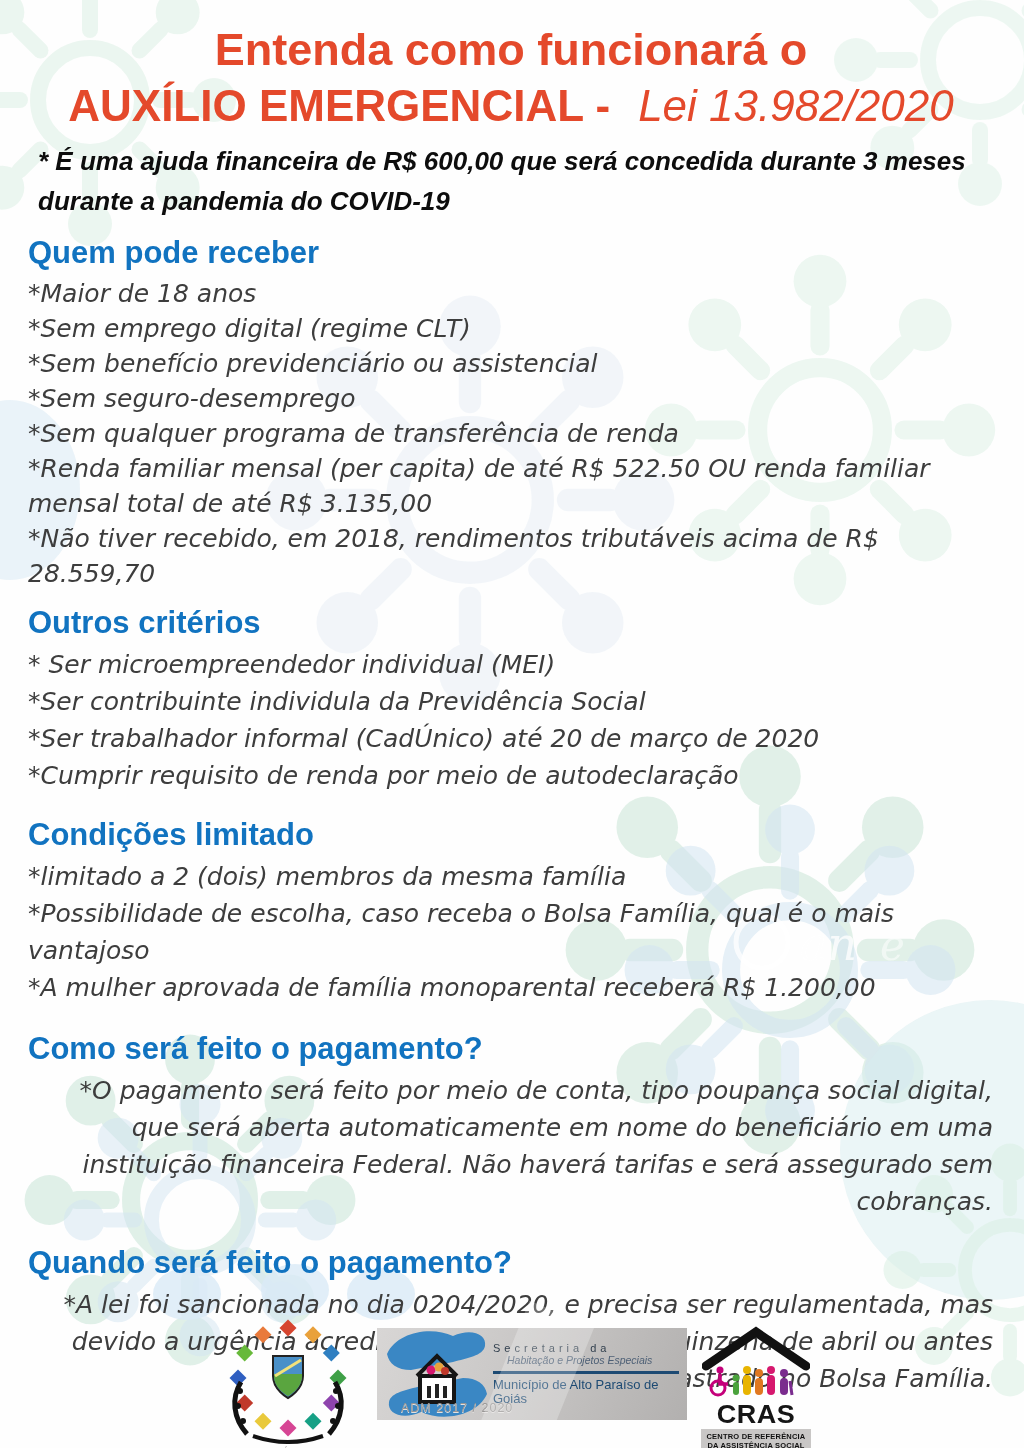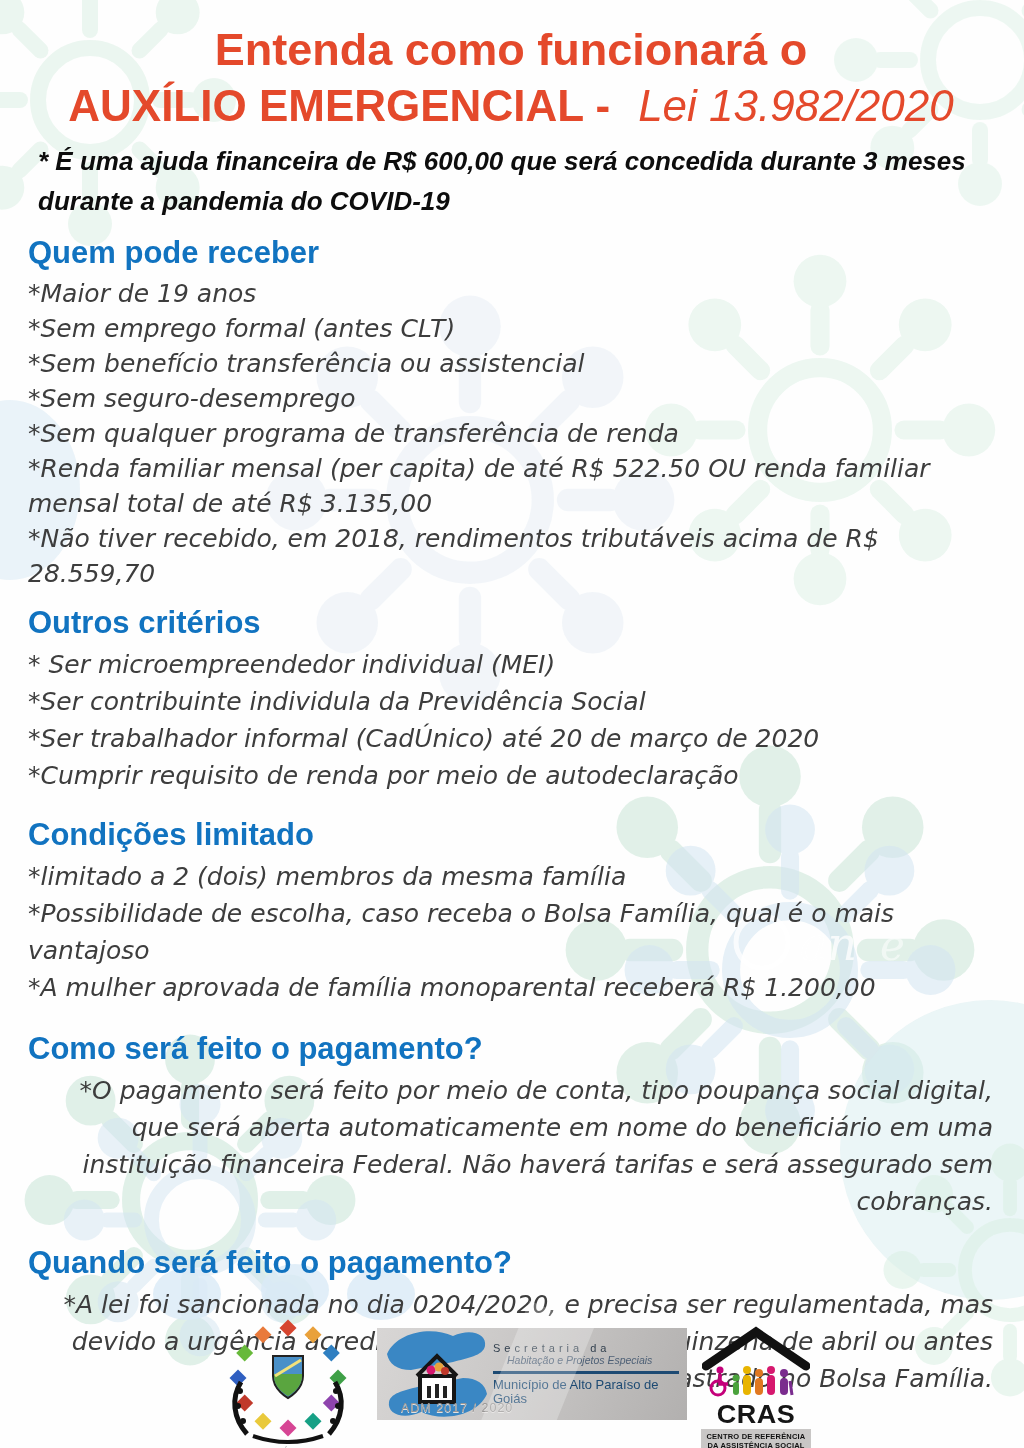--- a/index.html
+++ b/index.html
@@ -175,23 +175,23 @@
     </svg>
   </div>
 
   <div class="content">
     <h1 class="title-line1">Entenda como funcionará o</h1>
     <h1 class="title-line2"><span class="bold-part">AUXÍLIO EMERGENCIAL -</span><span class="italic-part">Lei 13.982/2020</span></h1>
     <p class="intro">* É uma ajuda financeira de R$ 600,00 que será concedida durante 3 meses durante a pandemia do COVID-19</p>
 
     <h2 class="section-heading">Quem pode receber</h2>
     <ul class="items">
-      <li>*Maior de 19 anos</li>
-      <li>*Sem emprego formal (antes CLT)</li>
-      <li>*Sem benefício transferência ou assistencial</li>
+      <li>*Maior de 18 anos</li>
+      <li>*Sem emprego digital (regime CLT)</li>
+      <li>*Sem benefício previdenciário ou assistencial</li>
       <li>*Sem seguro-desemprego</li>
       <li>*Sem qualquer programa de transferência de renda</li>
       <li>*Renda familiar mensal (per capita) de até R$ 522.50 OU renda familiar mensal total de até R$ 3.135,00</li>
       <li>*Não tiver recebido, em 2018, rendimentos tributáveis acima de R$ 28.559,70</li>
     </ul>
 
     <h2 class="section-heading">Outros critérios</h2>
     <ul class="items roomy">
       <li>* Ser microempreendedor individual (MEI)</li>
       <li>*Ser contribuinte individula da Previdência Social</li>

